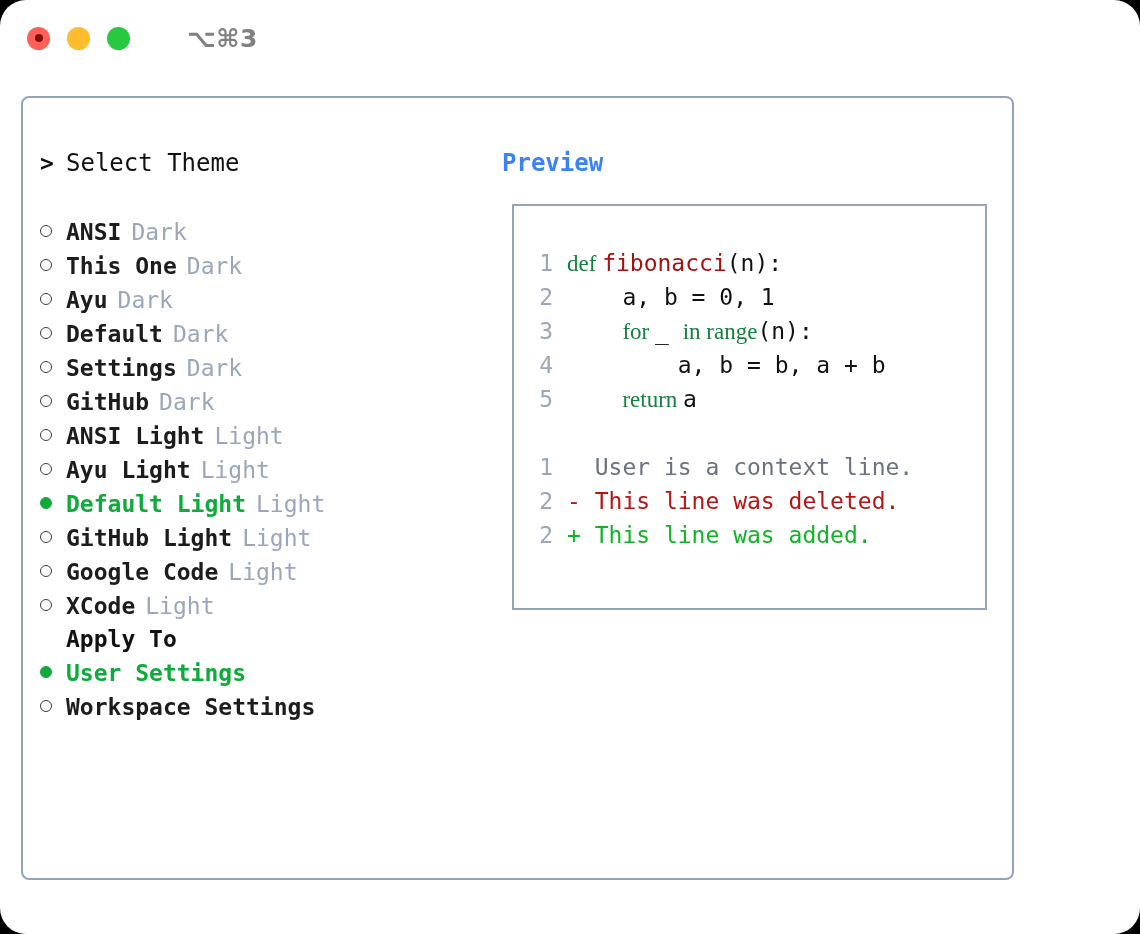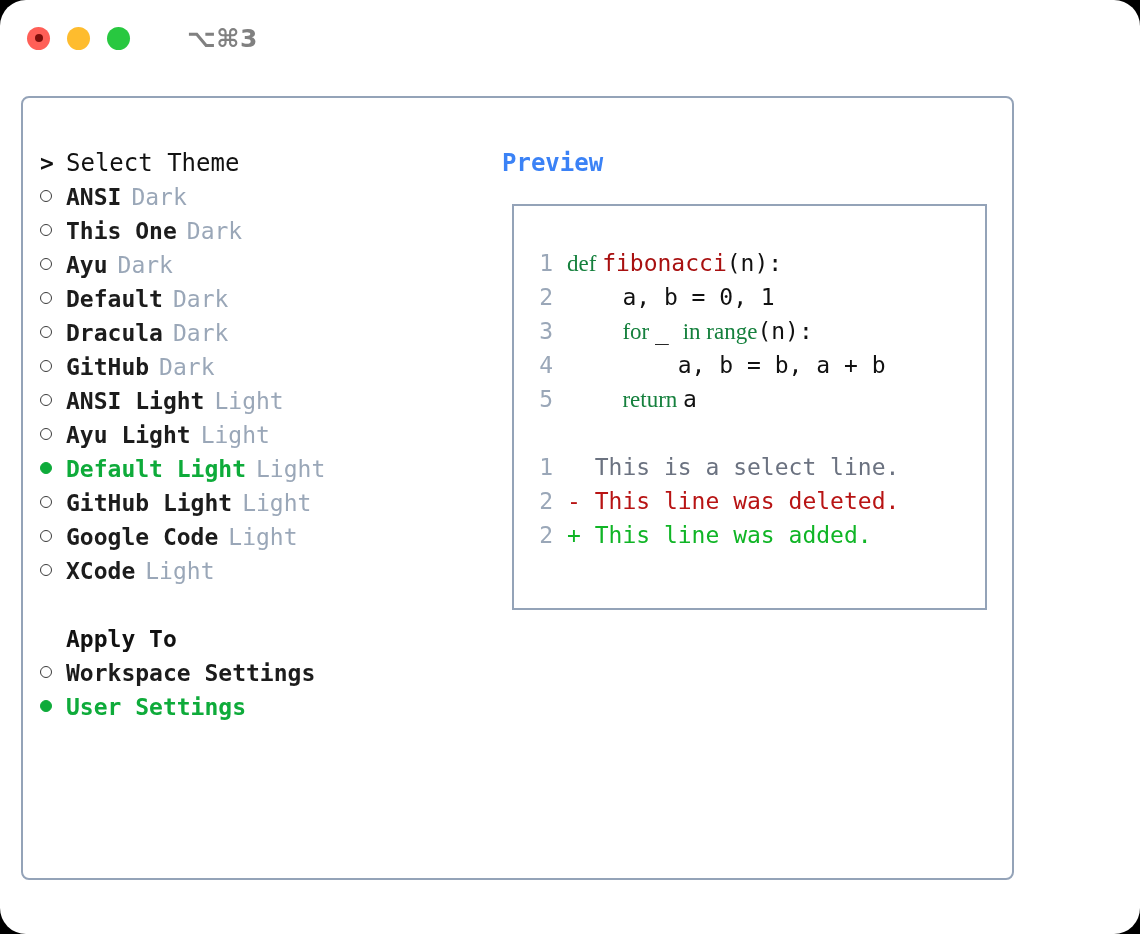--- a/index.html
+++ b/index.html
@@ -143,20 +143,21 @@
     color: #1c1c1c;
     font-weight: bold;
   }
   .item-name.sel {
     color: #0eab3a;
   }
   .item-tag {
     color: #9aa7b8;
     margin-left: 10px;
     font-weight: normal;
+    margin-top: 35px;
   }
   .section-gap { height: 34px; }
 
   .applyto-hdr {
     padding-left: 26px;
     color: #111111;
     font-weight: bold;
     font-size: 23px;
     line-height: 34px;
     height: 34px;
@@ -272,21 +273,21 @@
               <span class="bullet empty">
                 <i></i>
               </span>
               <span class="item-name">Default</span>
               <span class="item-tag">Dark</span>
             </div>
             <div class="row">
               <span class="bullet empty">
                 <i></i>
               </span>
-              <span class="item-name">Dracula</span>
+              <span class="item-name">Settings</span>
               <span class="item-tag">Dark</span>
             </div>
             <div class="row">
               <span class="bullet empty">
                 <i></i>
               </span>
               <span class="item-name">GitHub</span>
               <span class="item-tag">Dark</span>
             </div>
             <div class="row">
@@ -332,51 +333,51 @@
               <span class="item-tag">Light</span>
             </div>
           </div>
 
         <div class="section-gap"></div>
 
         <div class="applyto-hdr">Apply To</div>
 
         <div id="apply-items">
             <div class="row">
+              <span class="bullet filled">
+                <i></i>
+              </span>
+              <span class="item-name sel">User Settings</span>
+            </div>
+            <div class="row">
               <span class="bullet empty">
                 <i></i>
               </span>
               <span class="item-name">Workspace Settings</span>
-            </div>
-            <div class="row">
-              <span class="bullet filled">
-                <i></i>
-              </span>
-              <span class="item-name sel">User Settings</span>
             </div>
           </div>
       </div>
 
 
       <div class="right-col">
         <div class="preview-title">Preview</div>
       </div>
 
       <div class="preview-box">
         <div class="code">
           <div id="code-lines">
               <div class="cline"><span class="lnum">1</span><span><span class="kw">def </span><span class="fn">fibonacci</span><span class="ctext">(n):</span></span></div>
               <div class="cline"><span class="lnum">2</span><span><span class="ctext">    a, b = 0, 1</span></span></div>
               <div class="cline"><span class="lnum">3</span><span><span class="ctext">    </span><span class="kw">for </span><span class="ctext">_ </span><span class="kw">in </span><span class="kw">range</span><span class="ctext">(n):</span></span></div>
               <div class="cline"><span class="lnum">4</span><span><span class="ctext">        a, b = b, a + b</span></span></div>
               <div class="cline"><span class="lnum">5</span><span><span class="ctext">    </span><span class="kw">return </span><span class="ctext">a</span></span></div>
             </div>
           <div class="blank-line"></div>
           <div id="diff-lines">
-              <div class="cline"><span class="lnum">1</span><span><span class="ctx">  This is a select line.</span></span></div>
+              <div class="cline"><span class="lnum">1</span><span><span class="ctx">  User is a context line.</span></span></div>
               <div class="cline"><span class="lnum">2</span><span><span class="del">- This line was deleted.</span></span></div>
               <div class="cline"><span class="lnum">2</span><span><span class="add">+ This line was added.</span></span></div>
             </div>
         </div>
       </div>
 
     </div>
   </div>
 </div>
 

